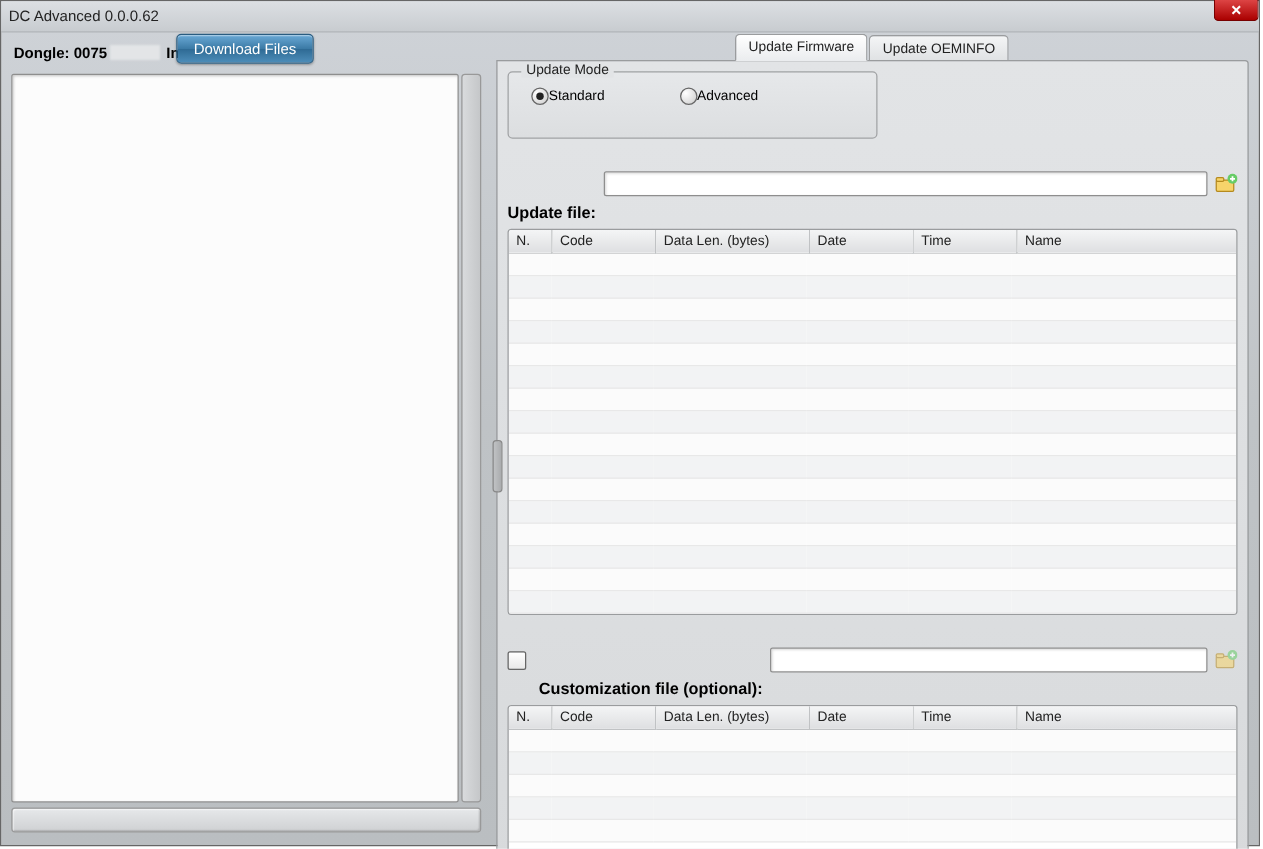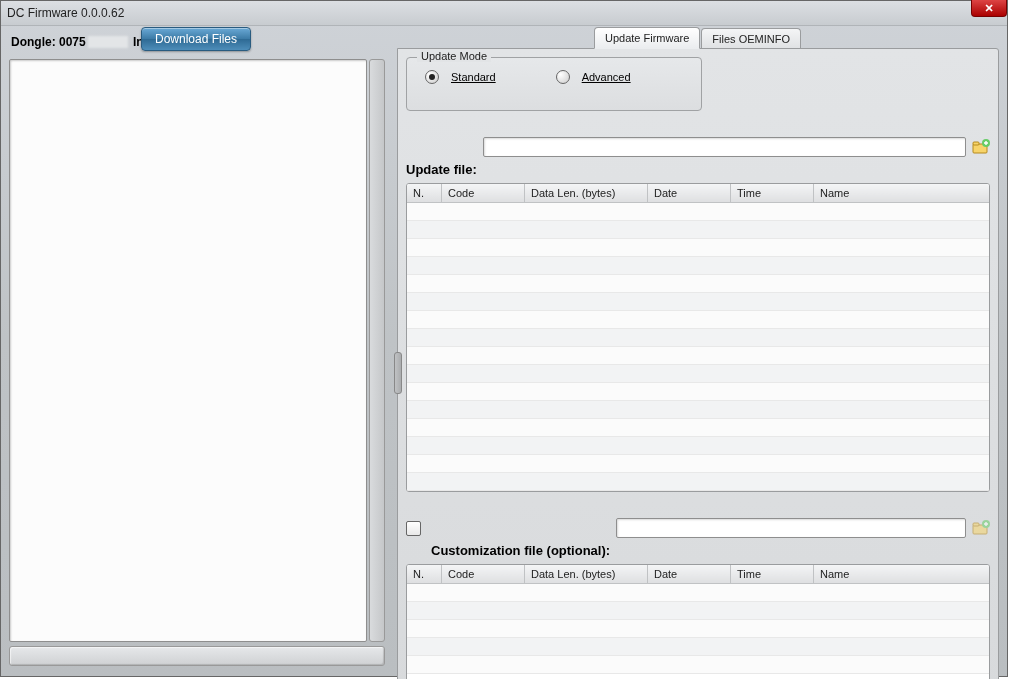--- a/index.html
+++ b/index.html
@@ -200,23 +200,22 @@
   }
   .radio-row {
     display: flex;
     gap: 60px;
     align-items: center;
     padding: 2px 6px;
   }
   .radio-item {
     display: flex;
     align-items: center;
-    gap: 12px;
+    gap: 0;
     cursor: pointer;
-    text-decoration: underline;
   }
   .radio-dot {
     width: 12px;
     height: 12px;
     border-radius: 50%;
     border: 1px solid #666;
     background: radial-gradient(circle at 30% 30%, #fff, #ccc);
     position: relative;
   }
   .radio-dot.checked::after {
@@ -323,21 +322,21 @@
   }
   .table1 { flex: 1; }
   .table-body-scroll { overflow-y: auto; flex: 1; }
 </style>
 </head>
 <body>
 
 <div class="window">
 
   <div class="titlebar">
-    <span>DC Firmware 0.0.0.62</span>
+    <span>DC Advanced 0.0.0.62</span>
     <div class="close-btn">
       <span>✕</span>
     </div>
   </div>
 
   <div class="content">
 
     <div class="dongle-row">
       <span class="dongle-label">Dongle: 0075</span>
       <span class="dongle-blur"></span>
@@ -354,21 +353,21 @@
           <textarea class="log-textarea" style=""></textarea>
           <div class="log-scrollbar"></div>
         </div>
         <div class="bottom-status"></div>
       </div>
 
       <div class="right-col">
 
         <div class="tabs-row">
           <div class="tab active">Update Firmware</div>
-          <div class="tab">Files OEMINFO</div>
+          <div class="tab">Update OEMINFO</div>
         </div>
 
         <div class="tab-panel">
           <div class="split-handle"></div>
 
           <div class="groupbox" style="width: 270px;">
             <span class="legend">Update Mode</span>
             <div class="radio-row">
               <label class="radio-item">
                 <span class="radio-dot checked"></span>

